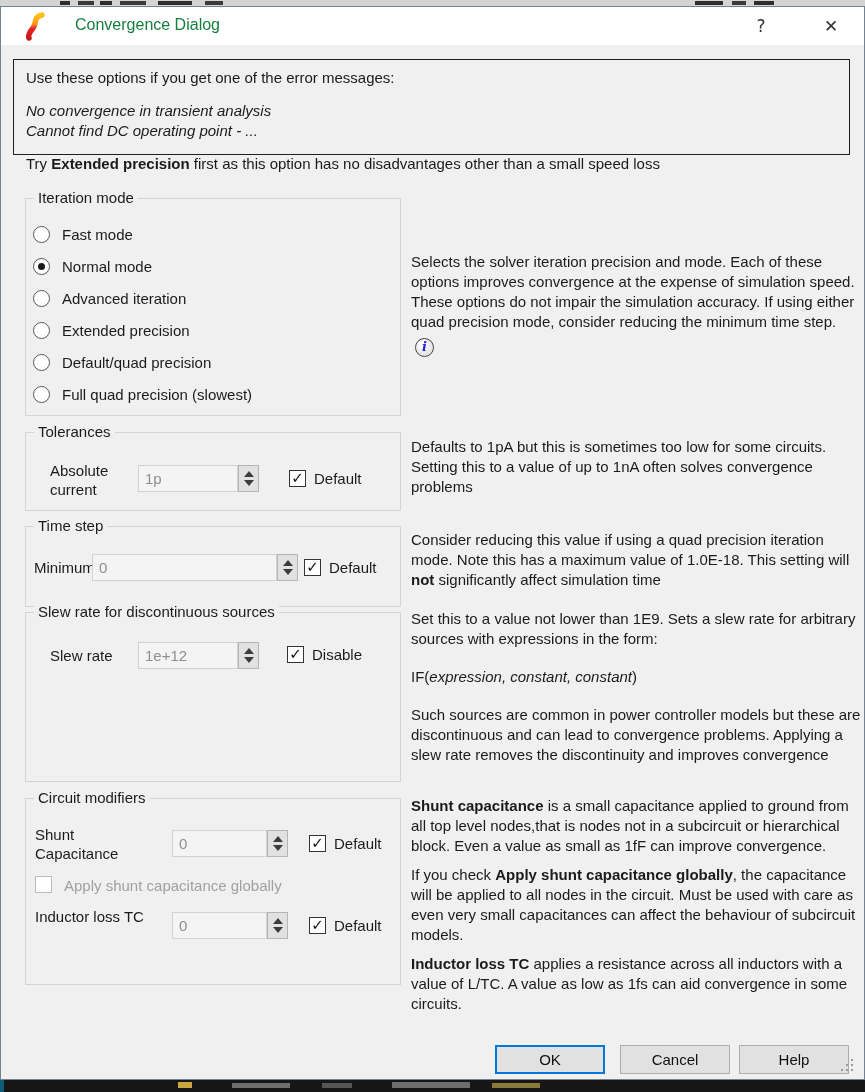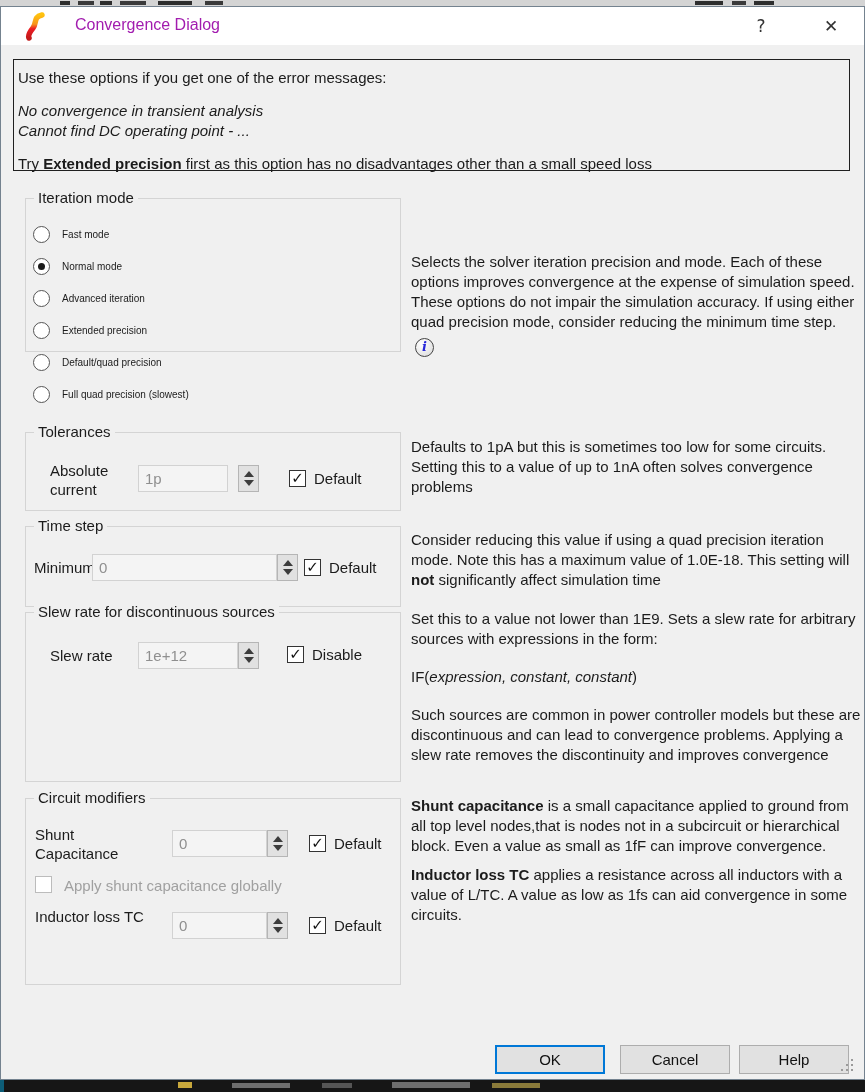--- a/index.html
+++ b/index.html
@@ -15,44 +15,44 @@
   .backdrop-top { left:0; top:0; width:865px; height:6px; background:#d4d4d4; }
   .backdrop-bottom { left:0; top:1080px; width:865px; height:12px; background:#161616; }
   .bd-mark { position:absolute; }
 
   
   .dialog {
     left:0; top:6px; width:865px; height:1074px;
     background:#f0f0f0; border:1px solid #74828f;
   }
   .titlebar { left:0; top:0; width:100%; height:38px; background:#ffffff; }
-  .window-title { left:74px; top:9px; font-size:16px; color:#a21caf; }
+  .window-title { left:74px; top:9px; font-size:16px; color:#15803d; }
   .tb-btn { top:7px; width:28px; height:24px; text-align:center; font-size:17px; color:#333;
             line-height:24px; font-family:"DejaVu Sans", sans-serif; cursor:default; }
 
   
   .infobox {
-    left:12px; top:52px; width:837px; height:112px;
-    border:1px solid #1f1f1f; padding:8px 4px; font-size:15px; line-height:20px;
+    left:12px; top:52px; width:837px; height:96px;
+    border:1px solid #1f1f1f; padding:8px 12px; font-size:15px; line-height:20px;
   }
   .infobox .errors { margin-top:13px; font-style:italic; }
   .infobox .advice { margin-top:13px; }
 
   
   .group { border:1px solid #d4d4d4; }
   .legend { position:absolute; top:-10px; left:8px; background:#f0f0f0; padding:0 4px;
             font-size:15px; white-space:nowrap; }
 
   
   .radio-row { position:absolute; left:7px; height:20px; display:flex; align-items:center; gap:12px; }
   .radio { width:17px; height:17px; border:1px solid #555; border-radius:50%; background:#fff;
            position:relative; flex:0 0 auto; }
   .radio.selected::after { content:''; position:absolute; left:4px; top:4px; width:7px; height:7px;
            background:#1a1a1a; border-radius:50%; }
-  .radio-label { font-size:10px; white-space:nowrap; }
+  .radio-label { font-size:15px; white-space:nowrap; }
 
   
   .field-label { font-size:15px; line-height:19px; }
   .field {
     height:27px; border:1px solid #d2d2d2; background:#f4f4f4; color:#8f8f8f;
     font-size:15px; padding:0 6px; font-family:"Liberation Sans", sans-serif; outline:none;
   }
   .spinner { width:21px; height:27px; background:#e1e1e1; border:1px solid #b5b5b5;
              display:flex; flex-direction:column; align-items:center; justify-content:center; gap:3px; }
   .tri-up { width:0; height:0; border-left:5px solid transparent; border-right:5px solid transparent;
@@ -131,21 +131,21 @@
 
   <div class="abs infobox">
     <div>Use these options if you get one of the error messages:</div>
     <div class="errors">
       <div>No convergence in transient analysis</div>
       <div>Cannot find DC operating point - ...</div>
     </div>
     <div class="advice"><span>Try </span><span class="b">Extended precision</span><span> first as this option has no disadvantages other than a small speed loss</span></div>
   </div>
 
-  <div class="abs group" style="left:24px;top:191px;width:376px;height:154px">
+  <div class="abs group" style="left:24px;top:191px;width:376px;height:218px">
     <span class="legend">Iteration mode</span>
     <div class="radio-row" style="top:25px">
       <span class="radio"></span>
       <span class="radio-label">Fast mode</span>
     </div>
     <div class="radio-row" style="top:57px">
       <span class="radio selected"></span>
       <span class="radio-label">Normal mode</span>
     </div>
     <div class="radio-row" style="top:89px">
@@ -166,21 +166,21 @@
     </div>
   </div>
   <div class="abs desc" style="left:410px;top:245px;width:452px">
     <span>Selects the solver iteration precision and mode. Each of these options improves convergence at the expense of simulation speed. These options do not impair the simulation accuracy. If using either quad precision mode, consider reducing the minimum time step.</span>
     <span class="info-icon">i</span>
   </div>
 
   <div class="abs group" style="left:24px;top:425px;width:376px;height:79px">
     <span class="legend">Tolerances</span>
     <div class="abs field-label" style="left:24px;top:28px;width:72px">Absolute current</div>
-    <input class="abs field" style="left: 112px; top: 32px; width: 90px;" readonly="" value="1p">
+    <input class="abs field" style="left: 112px; top: 32px; width: 100px;" readonly="" value="1p">
     <span class="abs spinner" style="left:212px;top:32px">
       <span class="tri-up"></span>
       <span class="tri-dn"></span>
     </span>
     <span class="abs checkbox checked" style="left:263px;top:37px"></span>
     <span class="abs cb-label" style="left:288px;top:37px">Default</span>
   </div>
   <div class="abs desc" style="left:410px;top:430px;width:452px">Defaults to 1pA but this is sometimes too low for some circuits. Setting this to a value of up to 1nA often solves convergence problems</div>
 
   <div class="abs group" style="left:24px;top:519px;width:376px;height:81px">
@@ -232,20 +232,21 @@
     <input class="abs field" style="left: 146px; top: 113px; width: 95px;" readonly="" value="0">
     <span class="abs spinner" style="left:241px;top:113px">
       <span class="tri-up"></span>
       <span class="tri-dn"></span>
     </span>
     <span class="abs checkbox checked" style="left:283px;top:118px"></span>
     <span class="abs cb-label" style="left:308px;top:118px">Default</span>
   </div>
   <div class="abs desc" style="left:410px;top:789px;width:452px">
     <div><span class="b">Shunt capacitance</span><span> is a small capacitance applied to ground from all top level nodes,that is nodes not in a subcircuit or hierarchical block. Even a value as small as 1fF can improve convergence.</span></div>
+    <div style="margin-top:9px"><span>If you check </span><span class="b">Apply shunt capacitance globally</span><span>, the capacitance will be applied to all nodes in the circuit. Must be used with care as even very small capacitances can affect the behaviour of subcircuit models.</span></div>
     <div style="margin-top:9px"><span class="b">Inductor loss TC</span><span> applies a resistance across all inductors with a value of L/TC. A value as low as 1fs can aid convergence in some circuits.</span></div>
   </div>
 
   <div class="abs btn default-btn" style="left:494px">OK</div>
   <div class="abs btn" style="left:619px">Cancel</div>
   <div class="abs btn" style="left:738px">Help</div>
 
   <div class="abs" style="left:840px;top:1052px;width:14px;height:14px">
     <span class="grip-dot" style="left:10px;top:0"></span>
     <span class="grip-dot" style="left:5px;top:5px"></span>

